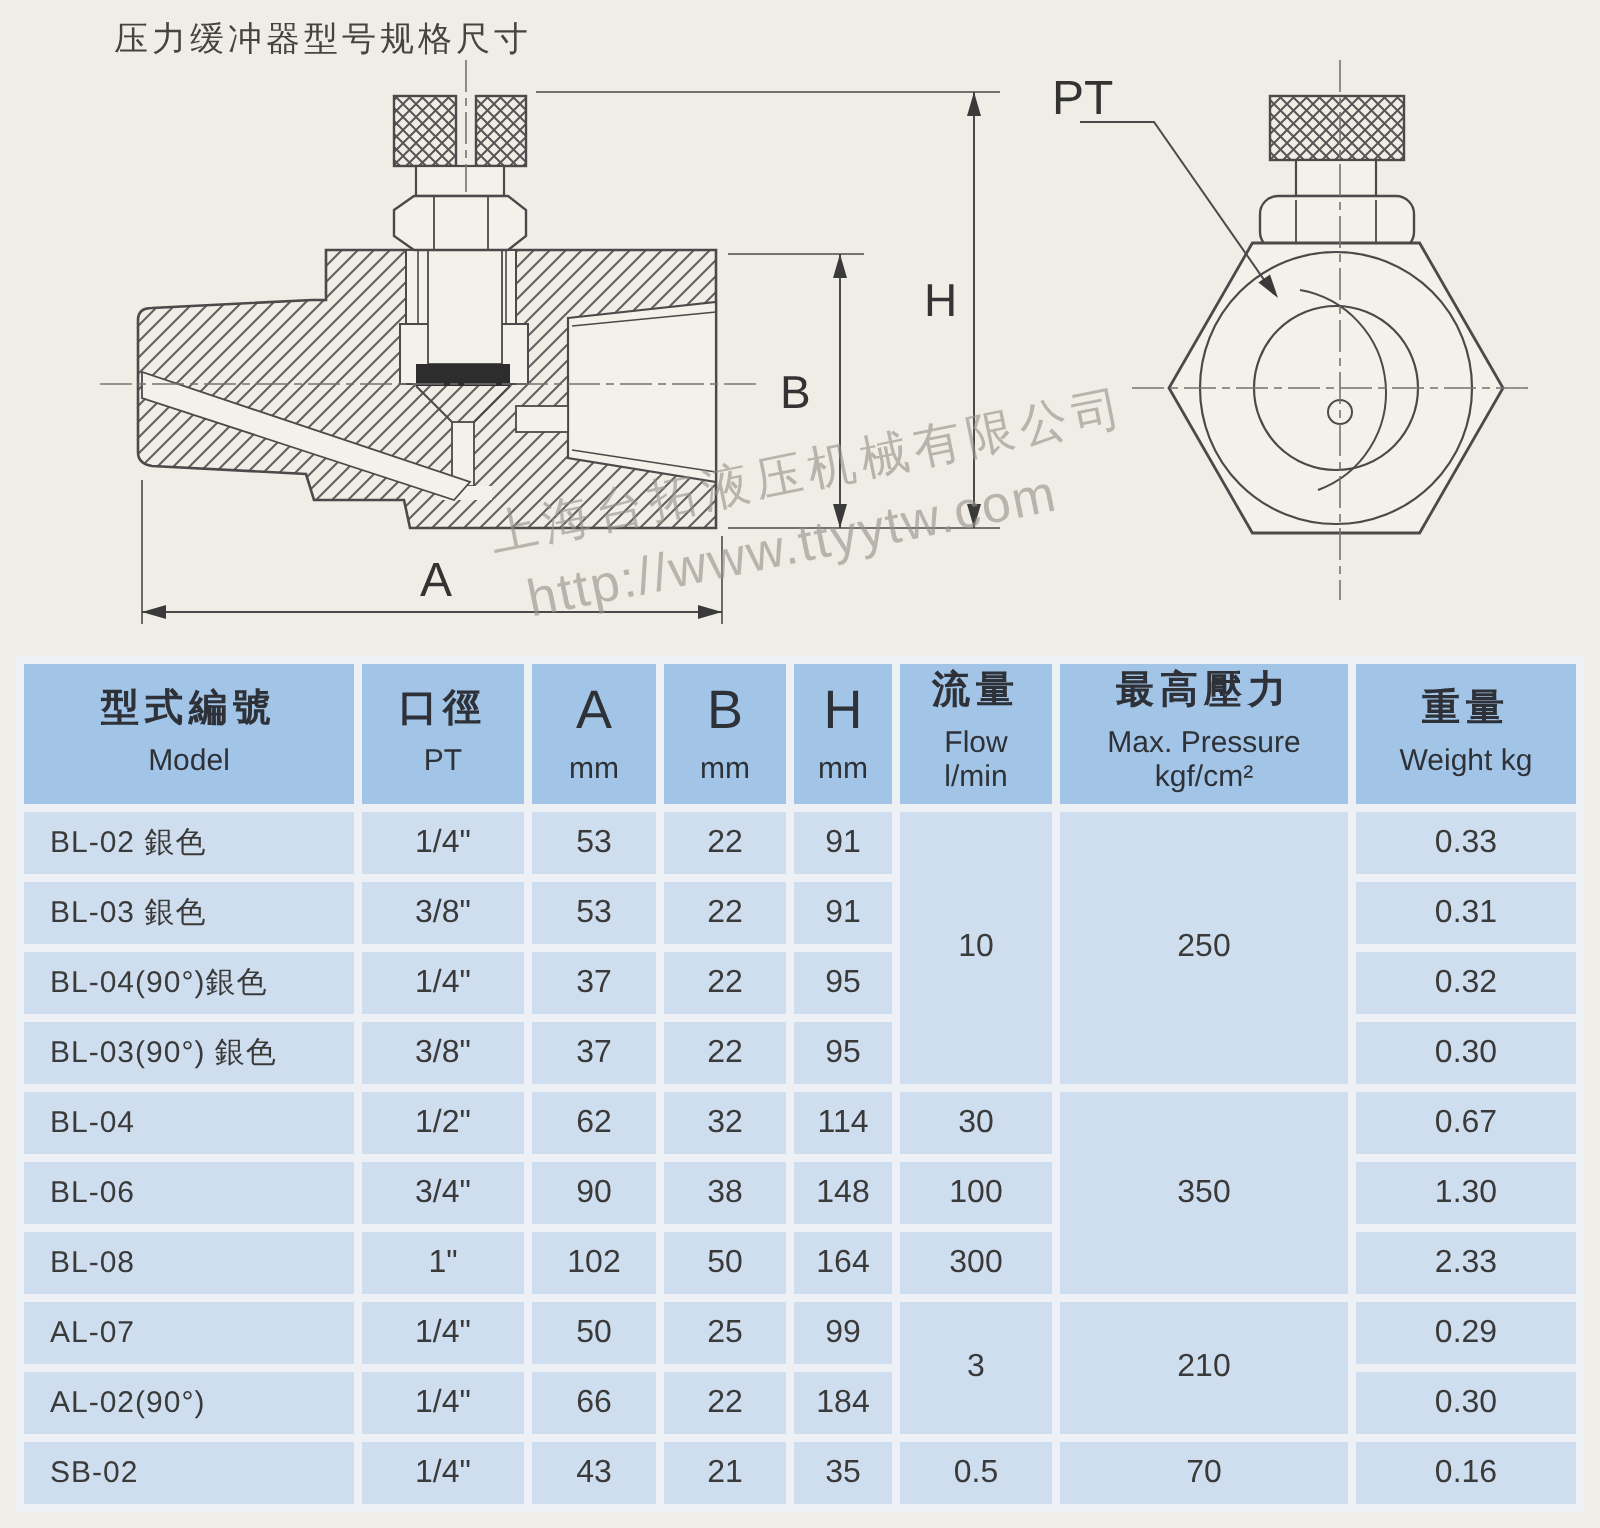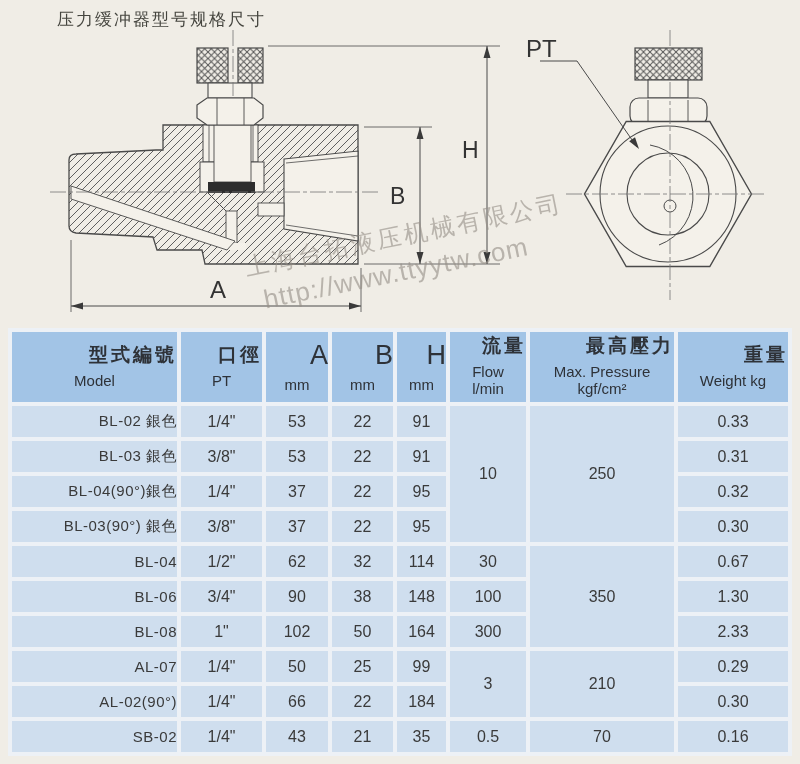--- a/index.html
+++ b/index.html
@@ -40,22 +40,22 @@
   }
   th,td{padding:0;}
   th{
     background:var(--header-bg);height:70px;vertical-align:middle;
     font-weight:normal;
   }
   td{
     background:var(--cell-bg);height:31px;text-align:center;
     font-size:16px;color:var(--text);vertical-align:middle;
   }
-  td.left{text-align:right;padding-left:13px;font-size:15px;letter-spacing:.5px;}
-  .h-main{font-size:19px;font-weight:600;letter-spacing:3px;color:#2e3238;text-align:right;line-height:1.1;}
+  td.left{text-align:left;padding-left:13px;font-size:15px;letter-spacing:.5px;}
+  .h-main{font-size:19px;font-weight:600;letter-spacing:3px;color:#2e3238;text-align:center;line-height:1.1;}
   th.big .h-main{font-size:27px;font-weight:500;letter-spacing:0;}
   .h-sub{font-size:15px;color:#2e3238;text-align:center;line-height:1.15;margin-top:6px;}
 </style>
 </head>
 <body style="background: rgb(240, 237, 230);">
 
 <div class="page-title">压力缓冲器型号规格尺寸</div>
 
 <svg class="drawing" width="800" height="330" viewBox="0 0 800 330">
   <defs>

